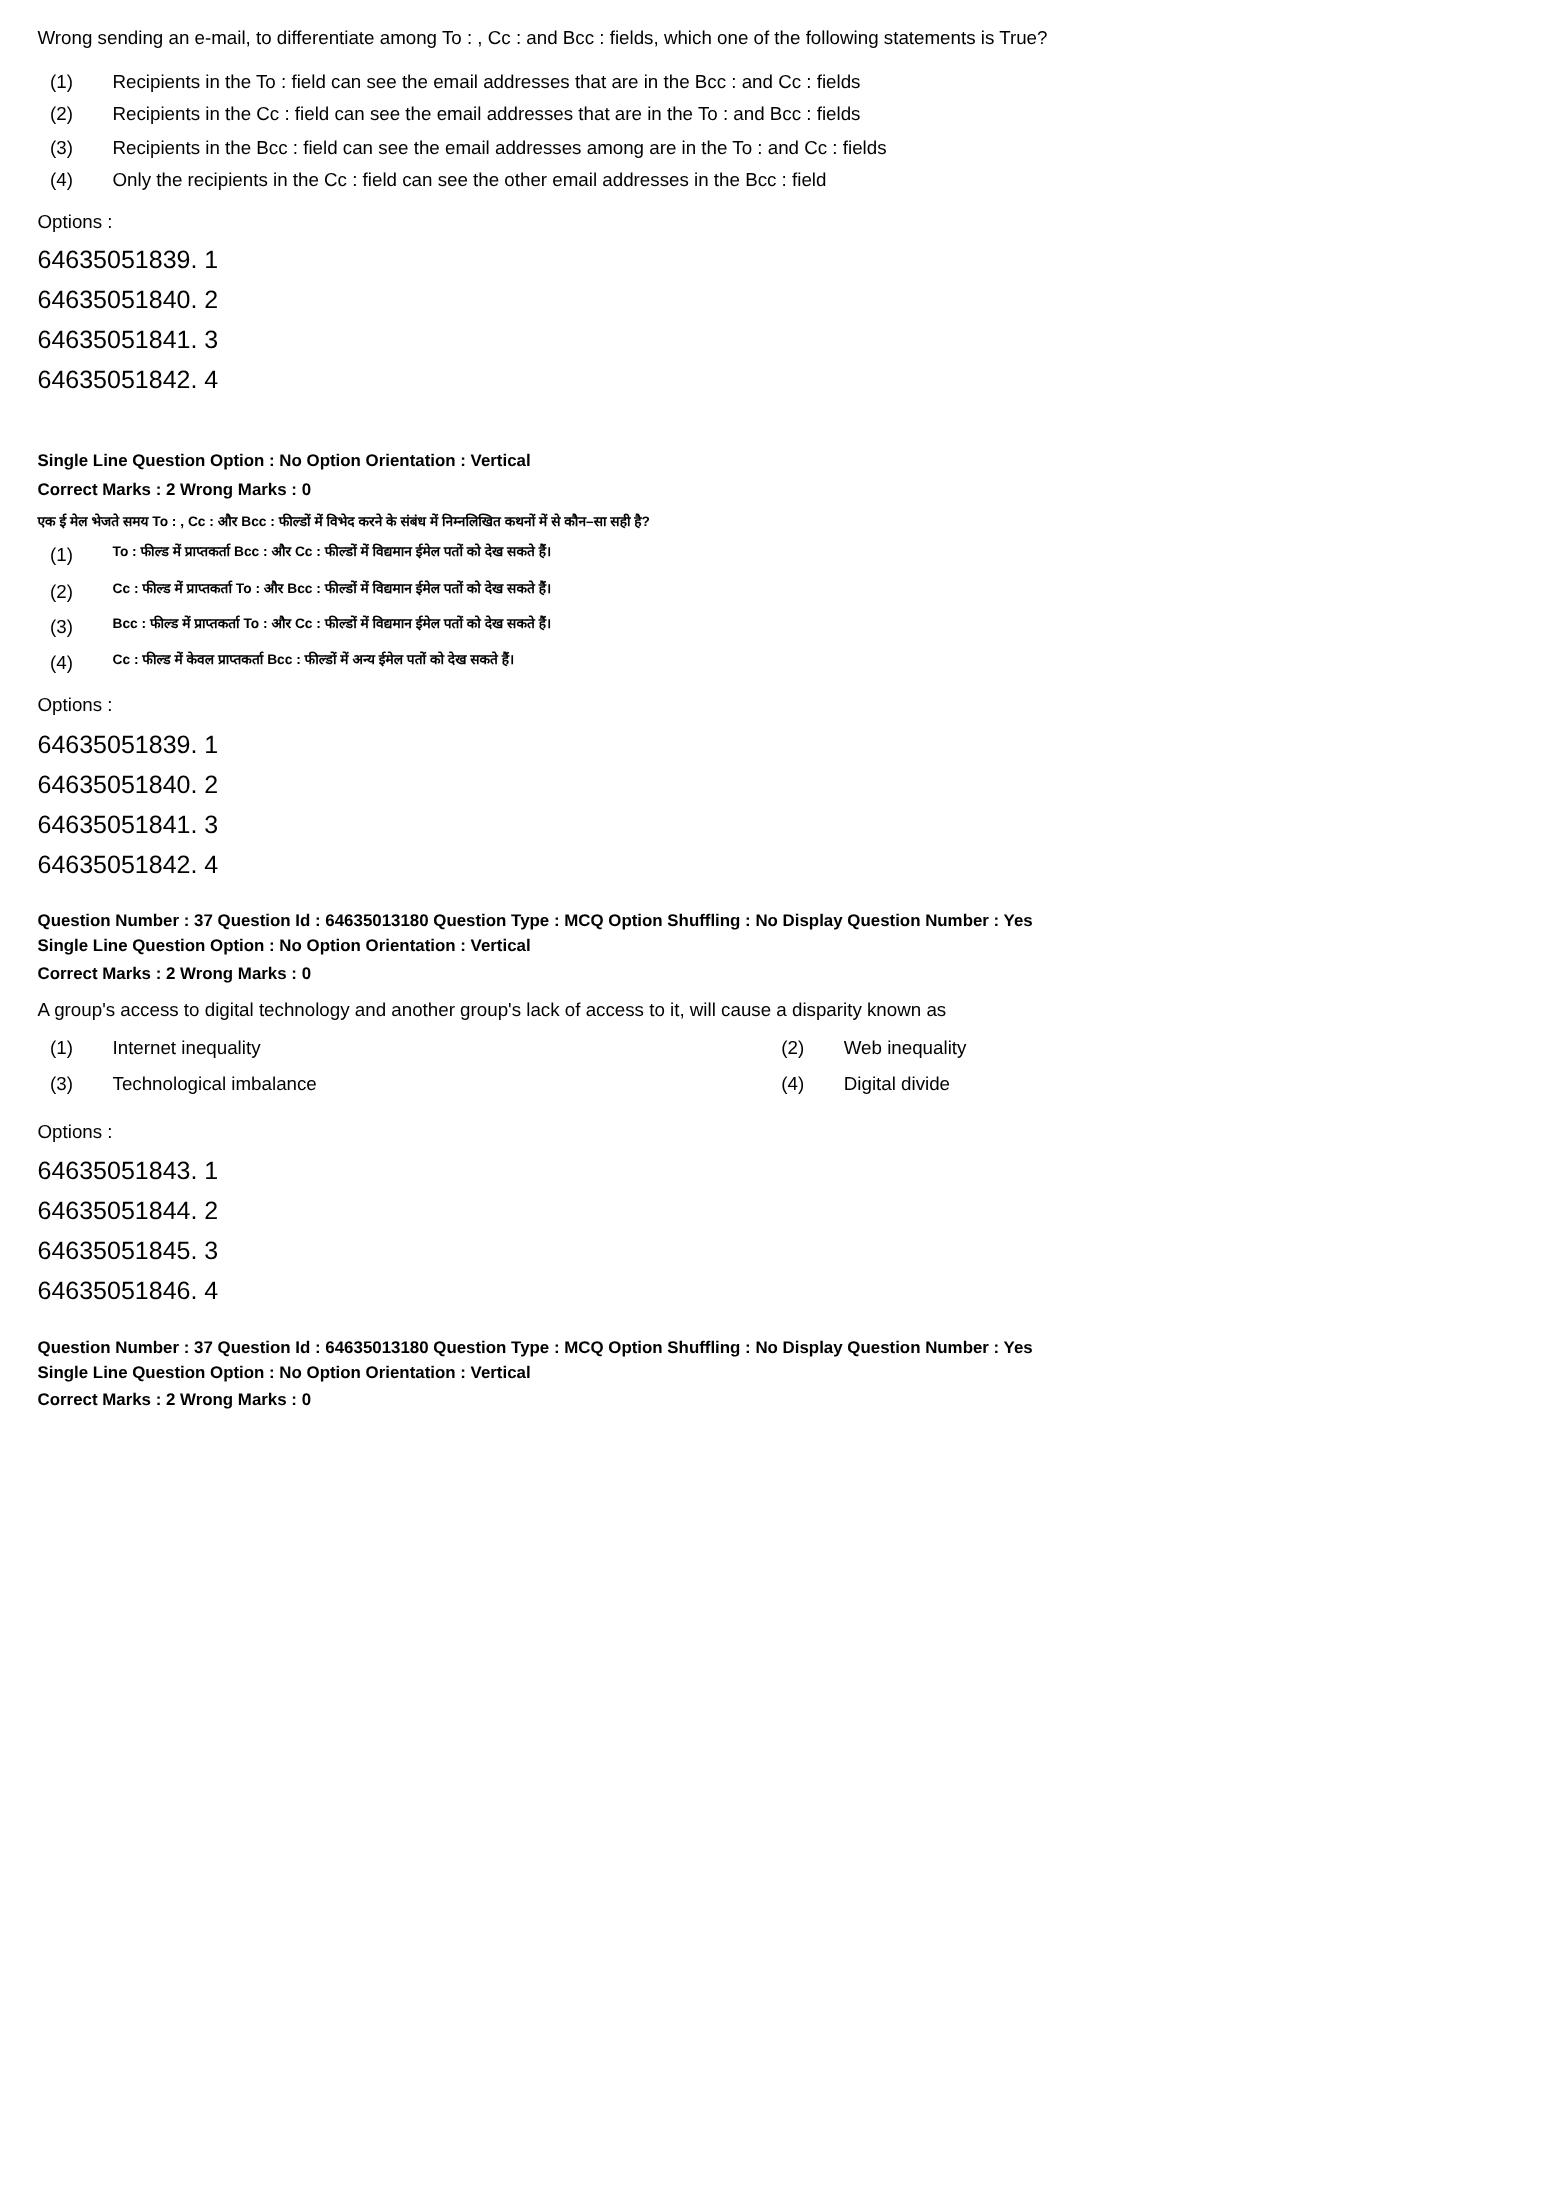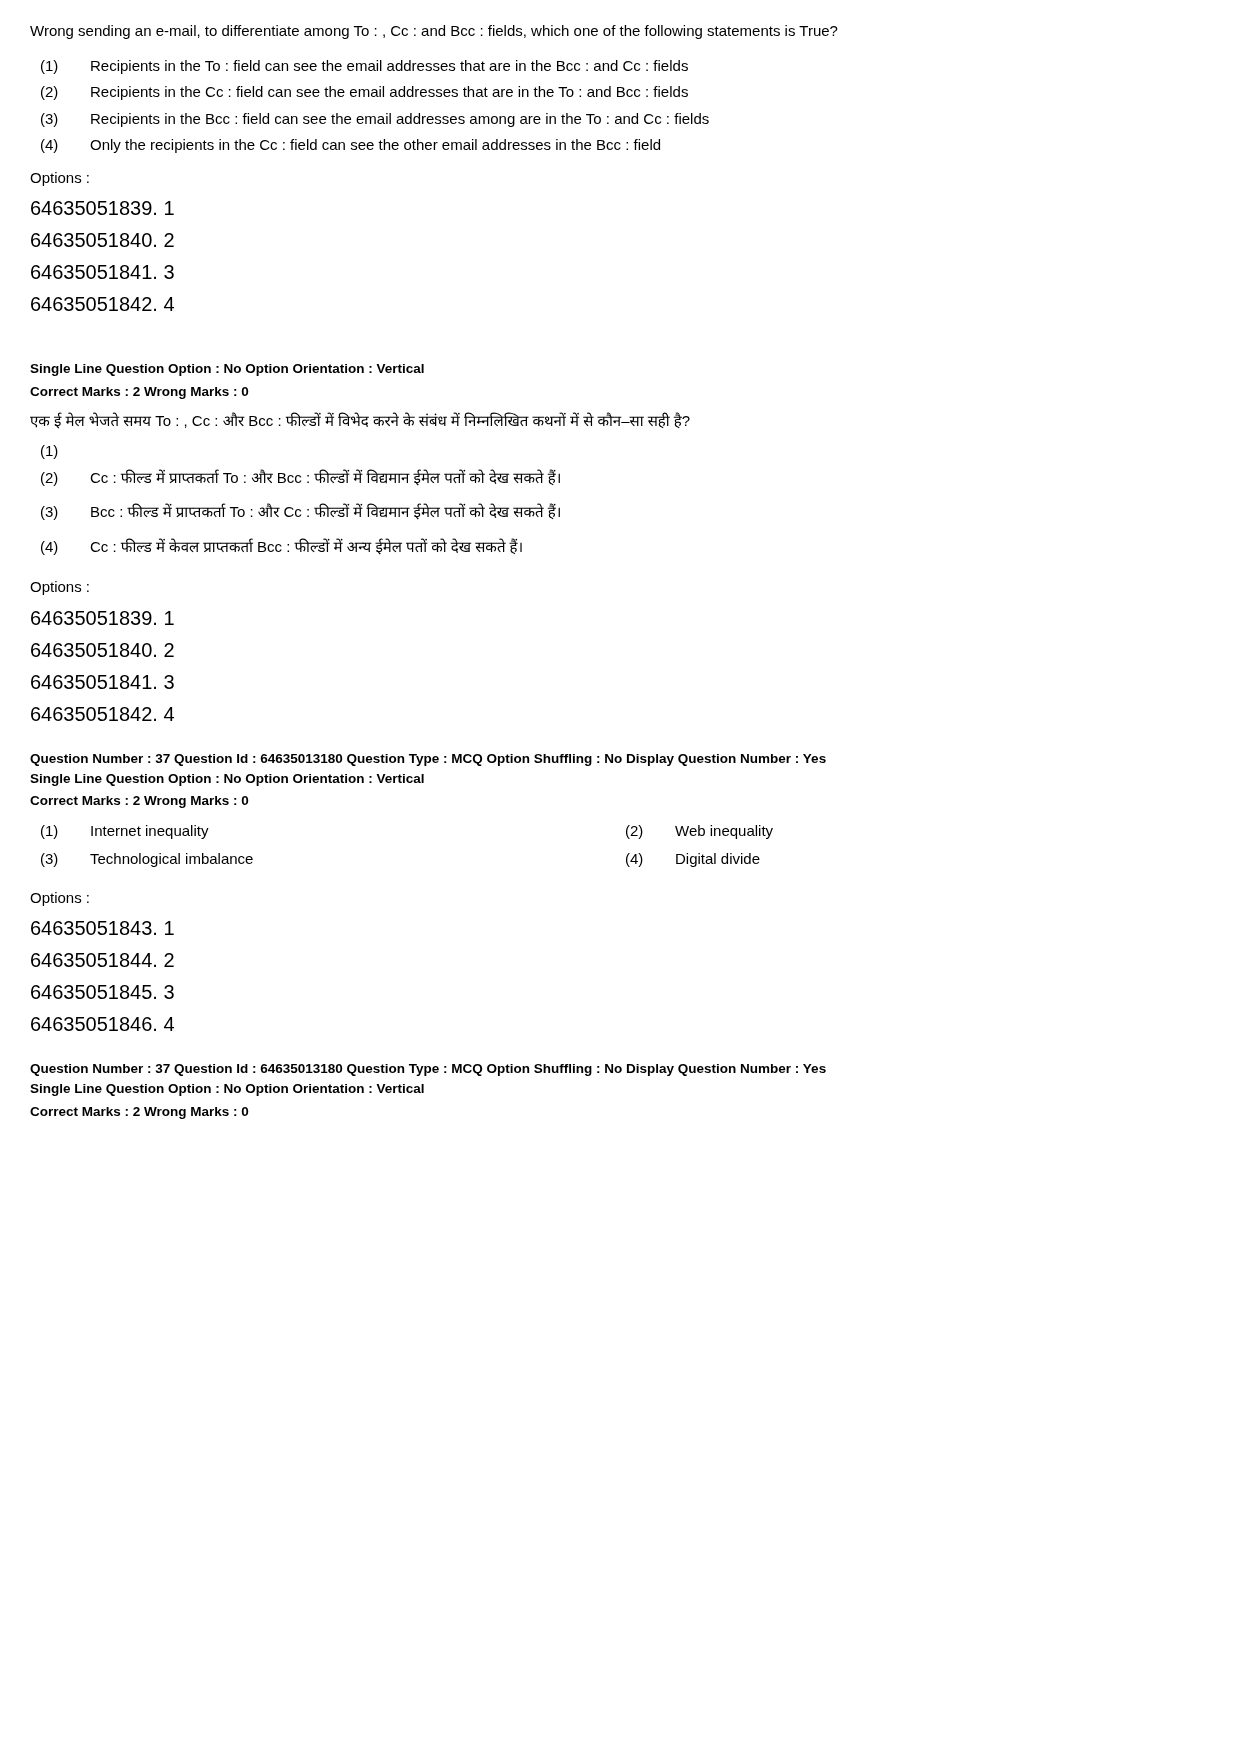--- a/index.html
+++ b/index.html
@@ -50,22 +50,23 @@
       margin-top: 20px;
       margin-bottom: 2px;
       line-height: 1.5;
     }
     .correct-marks {
       font-weight: bold;
       font-size: 13.5px;
       margin-bottom: 8px;
     }
     .hindi-text {
-      font-size: 15px;
+      font-size: 11px;
       margin-bottom: 8px;
+      font-weight: bold;
     }
     .question-body {
       margin-bottom: 8px;
     }
   </style>
 </head>
 <body>
 
 <div>
   <div class="question-intro">Wrong sending an e-mail, to differentiate among To : , Cc : and Bcc : fields, which one of the following statements is True?</div>
@@ -103,20 +104,21 @@
     <br>
     <span>Single Line Question Option : No  Option Orientation : Vertical</span>
   </div>
   <div class="correct-marks">Correct Marks : 2  Wrong Marks : 0</div>
 
   <div class="hindi-text question-body">एक ई मेल भेजते समय To : , Cc : और Bcc : फील्डों में विभेद करने के संबंध में निम्नलिखित कथनों में से कौन–सा सही है?</div>
 
   <ul class="options-list">
     <li>
       <span class="option-num">(1)</span>
+      <span class="option-text hindi-text">To : फील्ड में प्राप्तकर्ता Bcc : और Cc : फील्डों में विद्यमान ईमेल पतों को देख सकते हैं।</span>
     </li>
     <li>
       <span class="option-num">(2)</span>
       <span class="option-text hindi-text">Cc : फील्ड में प्राप्तकर्ता To : और Bcc : फील्डों में विद्यमान ईमेल पतों को देख सकते हैं।</span>
     </li>
     <li>
       <span class="option-num">(3)</span>
       <span class="option-text hindi-text">Bcc : फील्ड में प्राप्तकर्ता To : और Cc : फील्डों में विद्यमान ईमेल पतों को देख सकते हैं।</span>
     </li>
     <li>
@@ -134,20 +136,21 @@
   </div>
 </div>
 
 <div style="margin-top: 16px;">
   <div class="question-meta">
     <span>Question Number : 37  Question Id : 64635013180  Question Type : MCQ  Option Shuffling : No  Display Question Number : Yes</span><br>
     <span>Single Line Question Option : No  Option Orientation : Vertical</span>
   </div>
   <div class="correct-marks">Correct Marks : 2  Wrong Marks : 0</div>
 
+  <div class="question-body">A group's access to digital technology and another group's lack of access to it, will cause a disparity known as</div>
 
   <div style="display: grid; grid-template-columns: 1fr 1fr; margin-left: 10px; margin-bottom: 10px;">
     <div style="display: flex; margin-bottom: 6px;">
       <span style="min-width: 50px;">(1)</span>
       <span>Internet inequality</span>
     </div>
     <div style="display: flex; margin-bottom: 6px;">
       <span style="min-width: 50px;">(2)</span>
       <span>Web inequality</span>
     </div>

